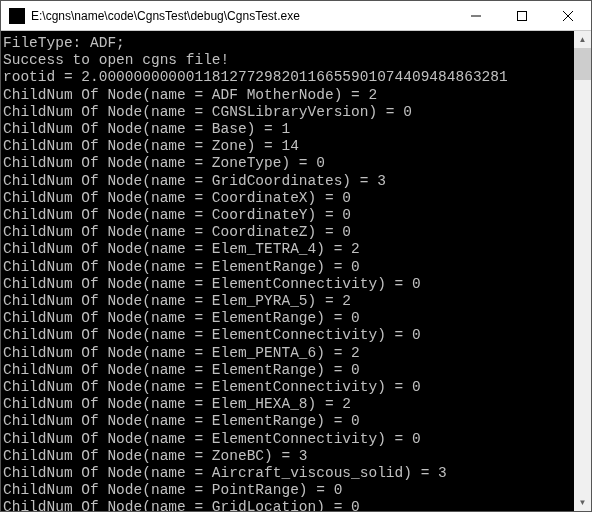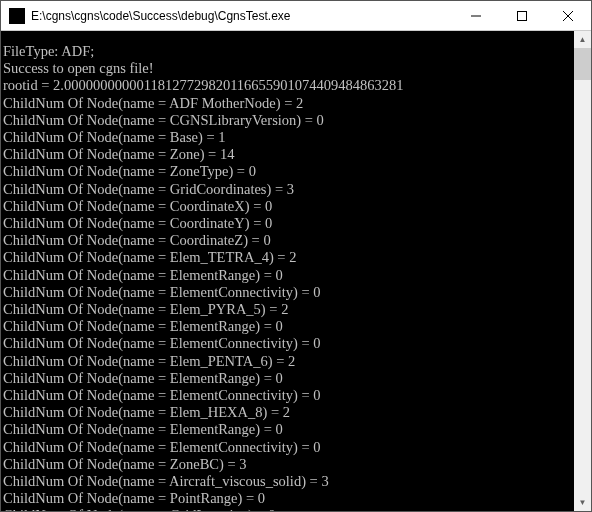--- a/index.html
+++ b/index.html
@@ -50,22 +50,22 @@
     .tb-btn svg { width: 10px; height: 10px; }
     .console-area {
       position: relative;
       width: 100%;
       height: calc(100% - 30px);
       background: #000;
       display: flex;
     }
     .console-content {
       flex: 1;
-      padding: 12px 0 0 2px;
-      font-family: Liberation Serif, serif;
+      padding: 4px 0 0 2px;
+      font-family: Liberation Mono, monospace;
       font-size: 14.5px;
       line-height: 17.2px;
       color: #c0c0c0;
       white-space: pre;
       overflow: hidden;
     }
     .console-line { display: block; }
     .scrollbar {
       width: 17px;
       height: 100%;
@@ -92,21 +92,21 @@
       width: 100%;
       height: 32px;
       background: #cdcdcd;
     }
   </style>
 </head>
 <body>
 
 <div class="titlebar">
   <span class="titlebar-icon"></span>
-  <span class="titlebar-title">E:\cgns\cgns\code\Success\debug\CgnsTest.exe</span>
+  <span class="titlebar-title">E:\cgns\name\code\CgnsTest\debug\CgnsTest.exe</span>
   <div class="titlebar-buttons">
     <div class="tb-btn">
       <svg viewBox="0 0 10 10">
           <line x1="0" y1="5" x2="10" y2="5" stroke="currentColor" stroke-width="1"></line>
         </svg>
     </div>
     <div class="tb-btn">
       <svg viewBox="0 0 10 10">
           <rect x="0.5" y="0.5" width="9" height="9" fill="none" stroke="currentColor" stroke-width="1"></rect>
         </svg>

